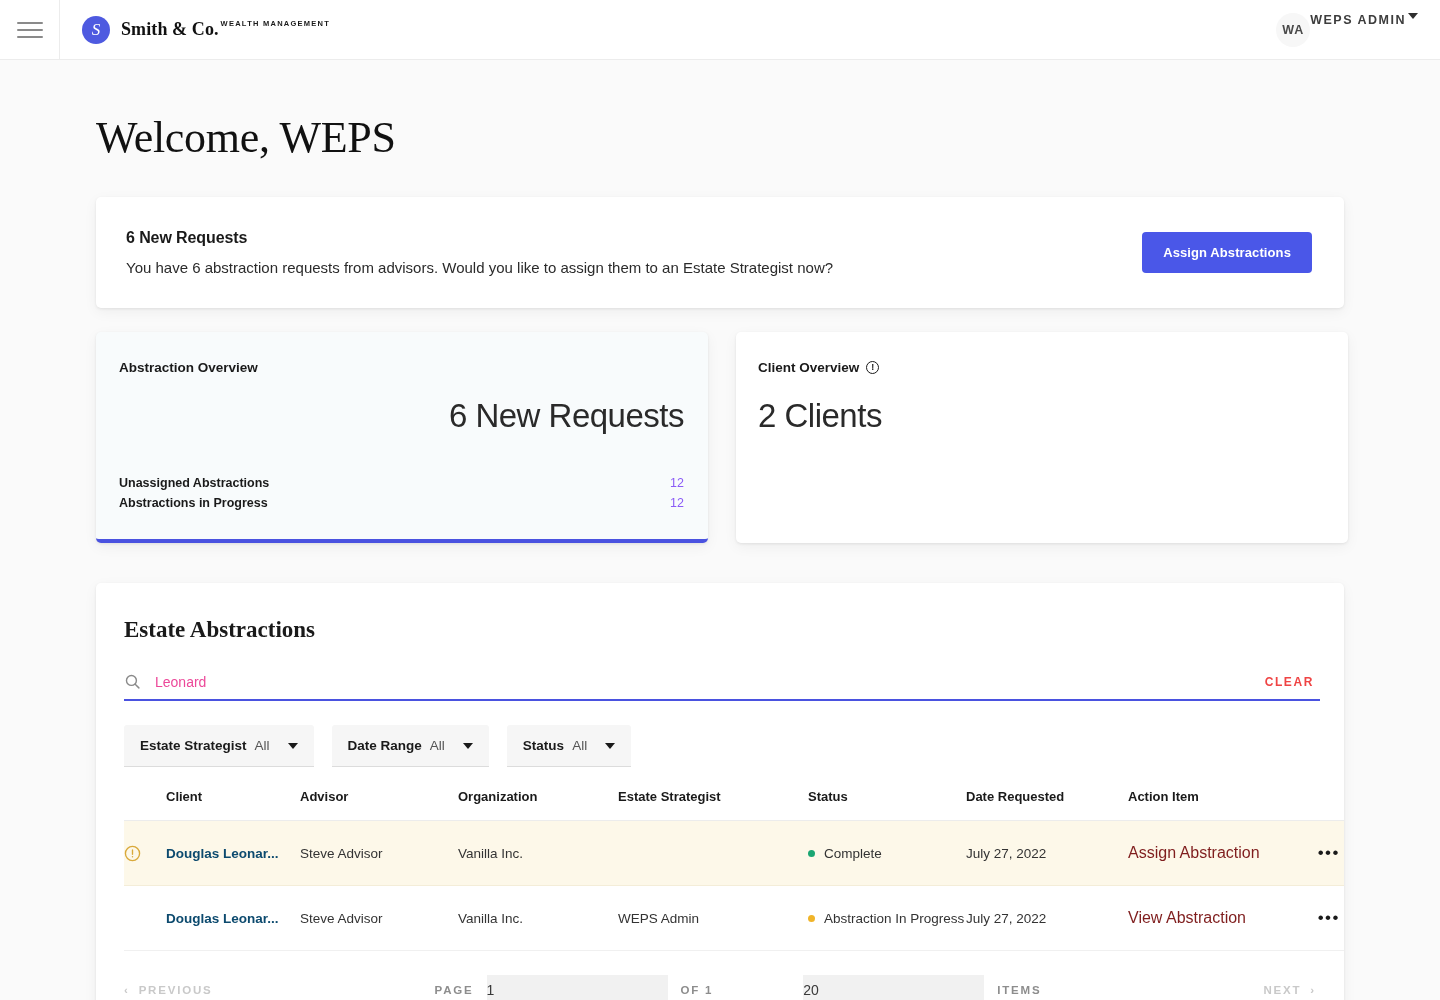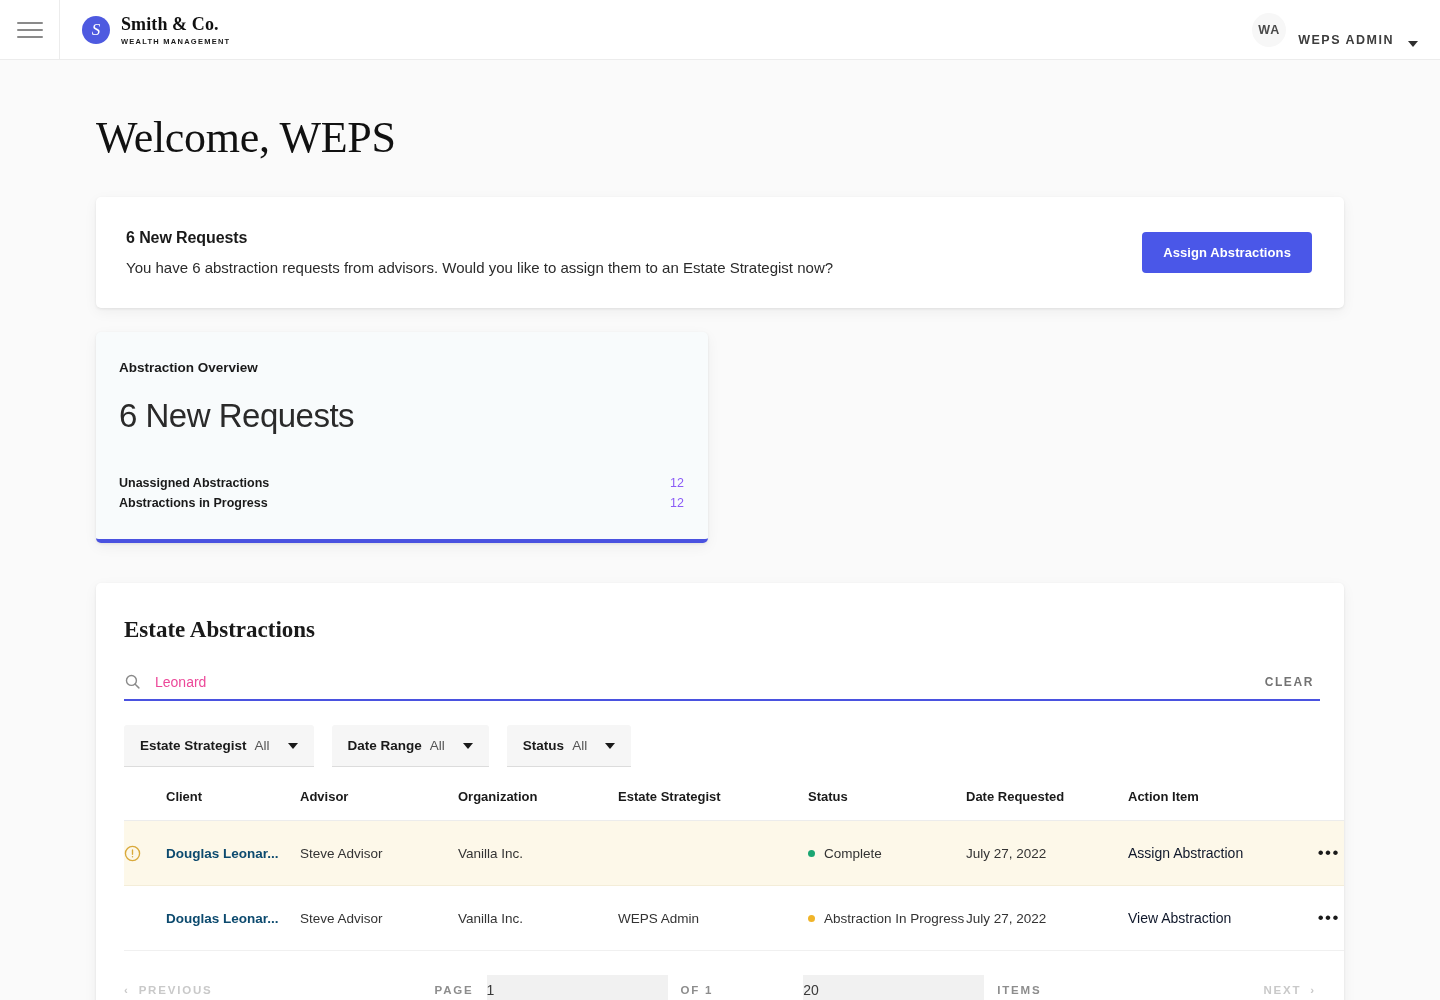--- a/index.html
+++ b/index.html
@@ -27,26 +27,26 @@
   .hamburger span { display:block; width: 26px; height: 2px; background: #8a8a8a; border-radius: 1px; }
   .topbar-divider { width: 1px; height: 60px; background: #ececec; }
 
   .brand { display: flex; align-items: center; gap: 11px; padding-left: 22px; cursor: pointer; }
   .brand-mark {
     width: 28px; height: 28px; border-radius: 50%;
     background: #4e5ae0; color: #fff;
     display: flex; align-items: center; justify-content: center;
     font-family: "Liberation Serif", serif; font-size: 17px; font-style: italic;
   }
-  .brand-text { display: flex; flex-direction: column; gap: 2px; }
+  .brand-text { display: flex; flex-direction: row; gap: 2px; }
   .brand-name { font-family: "Liberation Serif", serif; font-size: 18px; font-weight: 700; letter-spacing: .1px; color:#111; }
   .brand-sub { font-size: 7.5px; font-weight: 700; letter-spacing: 1.25px; color: #1a1a1a; }
 
   .topbar-right {
-    margin-left: auto; display: flex; align-items: flex-end; gap: 12px; padding-right: 22px;
+    margin-left: auto; display: flex; align-items: flex-start; padding-right: 22px;
   }
   .avatar {
     width: 34px; height: 34px; border-radius: 50%;
     background: #f7f7f7; color: #4a4a4a;
     display:flex; align-items:center; justify-content:center;
     font-size: 12.5px; font-weight: 700; letter-spacing: 1px;
   }
   .user-name { font-size: 12.5px; font-weight: 600; letter-spacing: 1.5px; color: #3d3d3d; }
   .caret { width:0;height:0;border-left:5px solid transparent;border-right:5px solid transparent;border-top:6px solid #2f2f2f; margin-left:2px; }
 
@@ -75,21 +75,21 @@
     background: #4a57e8; color: #fff;
     border: none; border-radius: 4px;
     padding: 13px 21px; font-size: 13px; font-weight: 700;
     font-family: "Liberation Sans", sans-serif; cursor: pointer;
     letter-spacing: .1px;
   }
 
   
   .overview-row { display: flex; gap: 28px; margin-top: 24px; }
   .ov-card { flex: 0 0 612px; position: relative; padding: 28px 24px 26px 23px; }
-  .ov-card.accent { background: #f8fbfc; border-bottom: 4px solid #4a52e0; }
+  .ov-card.accent { background: #f8fbfc; border-bottom: 4px solid #4a52e0; text-align: right; }
   .ov-card.plain { flex: 0 0 612px; background:#fff; padding: 28px 24px 42px 22px; }
   .ov-label { font-size: 13.5px; font-weight: 700; display:flex; align-items:center; gap:7px; }
   .info-icon {
     width: 13px; height: 13px; border-radius: 50%;
     border: 1.4px solid #1b1b1b; display:inline-flex;
     align-items:center; justify-content:center;
     font-size: 9px; font-weight: 700; line-height: 1;
   }
   .ov-big { font-size: 33px; font-weight: 400; margin-top: 22px; letter-spacing: -.5px; color:#2a2a2a; }
   .ov-stats { margin-top: 38px; }
@@ -106,21 +106,21 @@
   }
   .search-icon { width:17px;height:17px;flex:none; }
   .search-input {
     border:none; outline:none; font-size: 14px;
     font-family:"Liberation Sans", sans-serif; flex:1; color:#ec4899;
     background:transparent; caret-color:#1a1a1a;
   }
   .clear-btn {
     background:none;border:none;cursor:pointer;
     font-size: 12px; font-weight: 700; letter-spacing: 1.6px;
-    color:#737373; font-family:"Liberation Sans", sans-serif; padding-right: 6px;
+    color:#ef4444; font-family:"Liberation Sans", sans-serif; padding-right: 6px;
   }
 
   .filters { display:flex; gap: 18px; margin-top: 24px; }
   .filter {
     background: #f6f6f6; border-bottom: 1px solid #dcdcdc;
     border-radius: 3px 3px 0 0;
     padding: 13px 16px; display:flex; align-items:center; gap:8px;
     cursor:pointer; min-width: 0;
   }
   .filter-label { font-size: 13.5px; font-weight: 700; }
@@ -139,21 +139,21 @@
   tbody td {
     font-size: 13.5px; color: #333; padding: 22px 0;
     border-bottom: 1px solid #f0f0f0; vertical-align: middle;
   }
   tr.highlight td { background: #fdf8e9; border-bottom-color:#f4edd8; }
   .c-flag { width: 42px; }
   .warn-icon { width: 17px; height: 17px; display:block; }
   .client-name { font-weight: 700; color:#0c4a6e; font-size: 13.5px; }
   .status-cell { display:flex; align-items:center; gap: 9px; }
   .dot { width: 7px; height: 7px; border-radius: 50%; flex:none; }
-  .link { color:#0f172a; font-size: 14px; text-decoration:none; cursor:pointer; }
+  .link { color:#7f1d1d; font-size: 16px; text-decoration:none; cursor:pointer; }
   .kebab { color:#1a1a1a; font-size: 17px; letter-spacing: 1.5px; cursor:pointer; text-align:right; padding-right: 4px; }
 
   
   .pagination {
     display:flex; align-items:center; padding: 24px 4px 22px 0;
     border-bottom: 1px solid #f0f0f0;
   }
   .pg-nav { display:flex; align-items:center; gap: 9px; font-size: 11.5px; font-weight: 700; letter-spacing: 1.8px; color:#c9c9c9; cursor:pointer; }
   .pg-mid { margin: 0 auto; display:flex; align-items:center; gap: 13px; }
   .pg-word { font-size: 11.5px; font-weight: 700; letter-spacing: 1.8px; color:#8d8d8d; }
@@ -217,20 +217,27 @@
           <span>Unassigned Abstractions</span>
           <span class="v">12</span>
         </div>
         <div class="ov-stat">
           <span>Abstractions in Progress</span>
           <span class="v">12</span>
         </div>
       </div>
     </div>
 
+    <div class="card ov-card plain">
+      <div class="ov-label">
+        <span>Client Overview</span>
+        <span class="info-icon">!</span>
+      </div>
+      <div class="ov-big">2 Clients</div>
+    </div>
   </div>
 
   <div class="card table-card">
     <div class="table-title">Estate Abstractions</div>
 
     <div class="searchbar">
       <svg class="search-icon" viewBox="0 0 24 24" fill="none" stroke="#8a8a8a" stroke-width="2">
         <circle cx="10.5" cy="10.5" r="7"></circle>
         <line x1="15.8" y1="15.8" x2="21" y2="21" stroke-linecap="round"></line>
       </svg>

